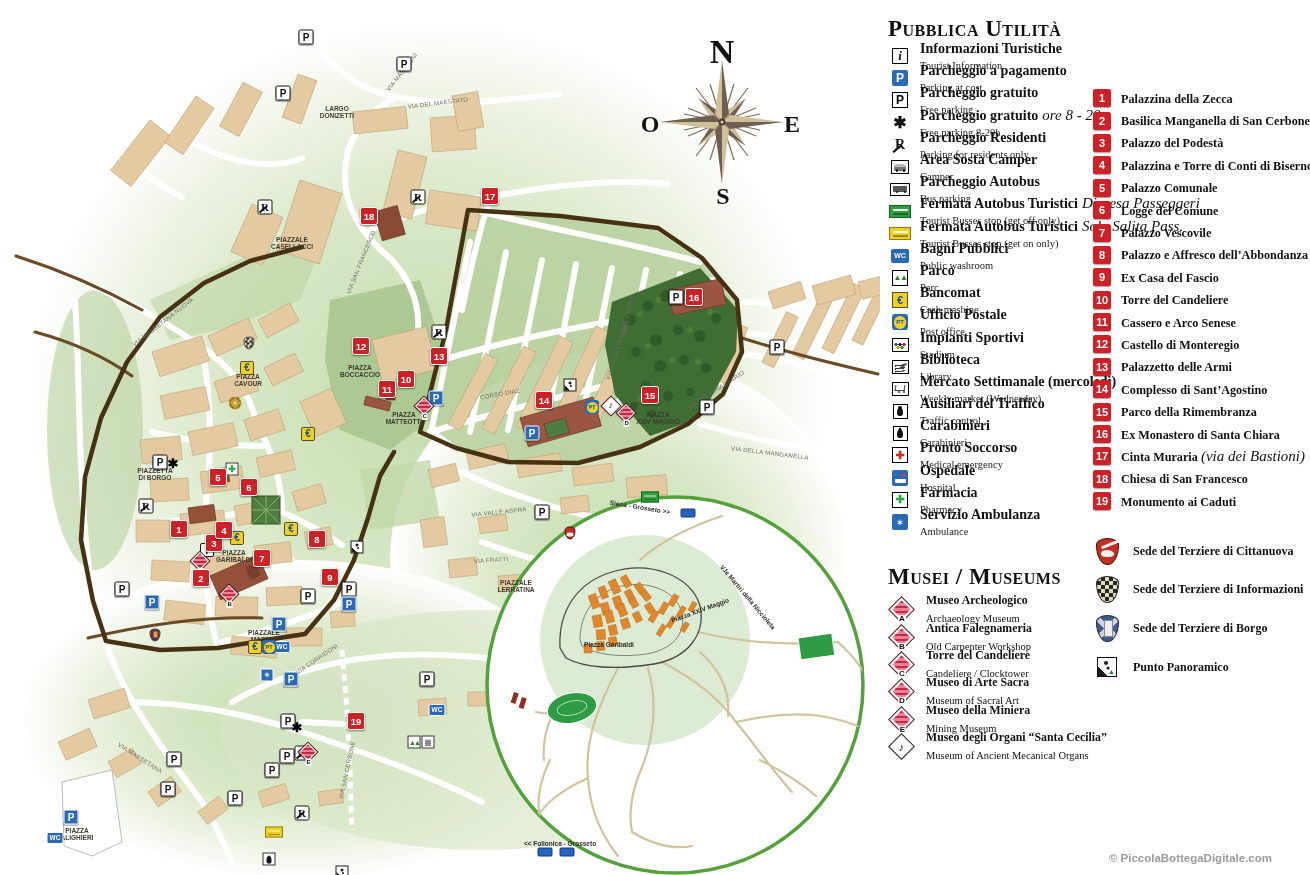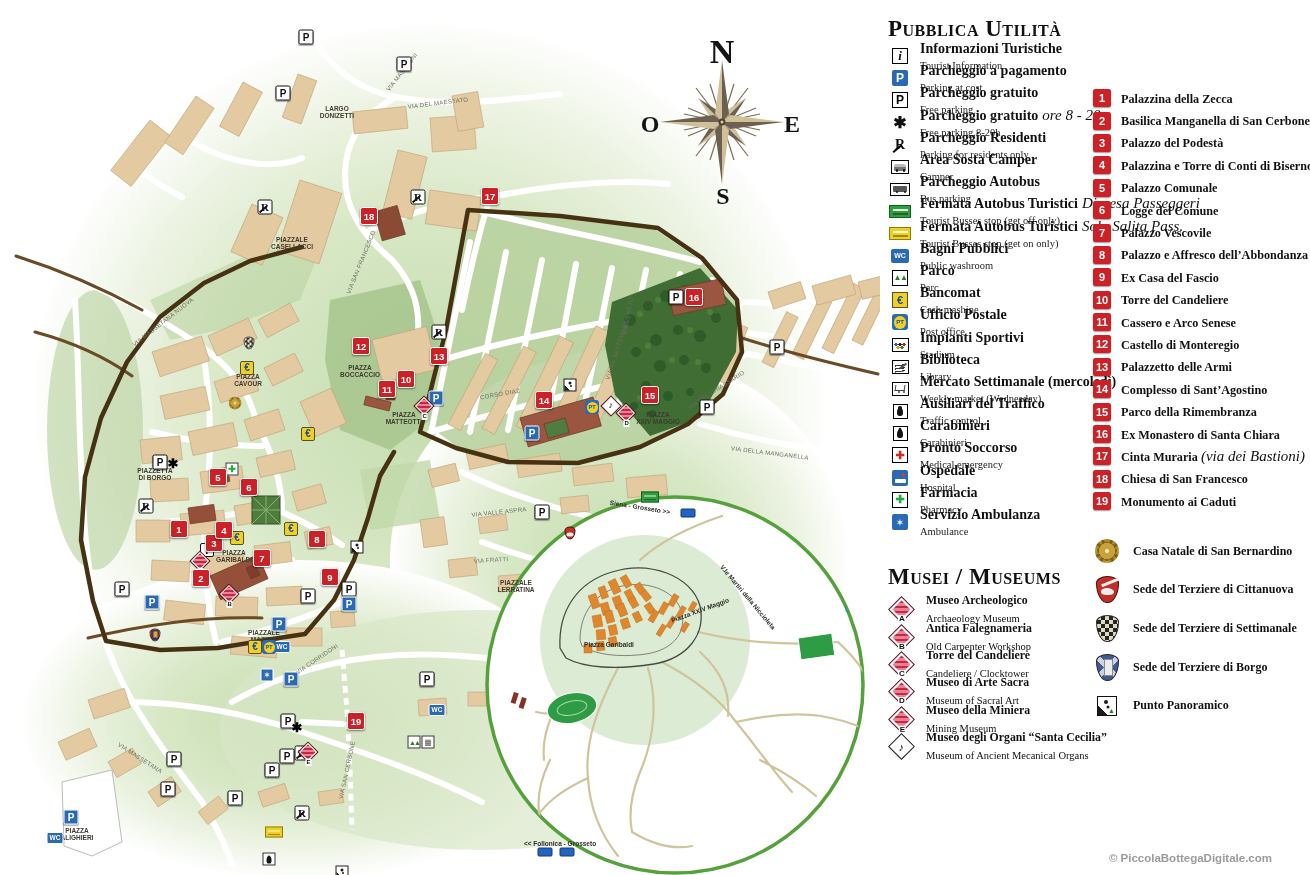--- a/index.html
+++ b/index.html
@@ -1560,40 +1560,34 @@
           <span class="mon-it">
             <span>Monumento ai Caduti</span>
             <span class="mon-note"></span>
           </span>
         </div>
       </div>
   </div>
 
   <div class="emb">
 
-      <div class="emb-row">
-        <span class="emb-icwrap">
-          <span class="emb-ic" data-icon="sun"></span>
-        </span>
-        <span class="emb-label">Casa Natale di San Bernardino</span>
-      </div>
 
 
       <div class="emb-row">
         <span class="emb-icwrap">
           <span class="emb-ic" data-icon="red"></span>
         </span>
         <span class="emb-label">Sede del Terziere di Cittanuova</span>
       </div>
 
       <div class="emb-row">
         <span class="emb-icwrap">
           <span class="emb-ic" data-icon="check"></span>
         </span>
-        <span class="emb-label">Sede del Terziere di Settimanale</span>
+        <span class="emb-label">Sede del Terziere di Informazioni</span>
       </div>
 
       <div class="emb-row">
         <span class="emb-icwrap">
           <span class="emb-ic" data-icon="tower"></span>
         </span>
         <span class="emb-label">Sede del Terziere di Borgo</span>
       </div>
 
       <div class="emb-row">

